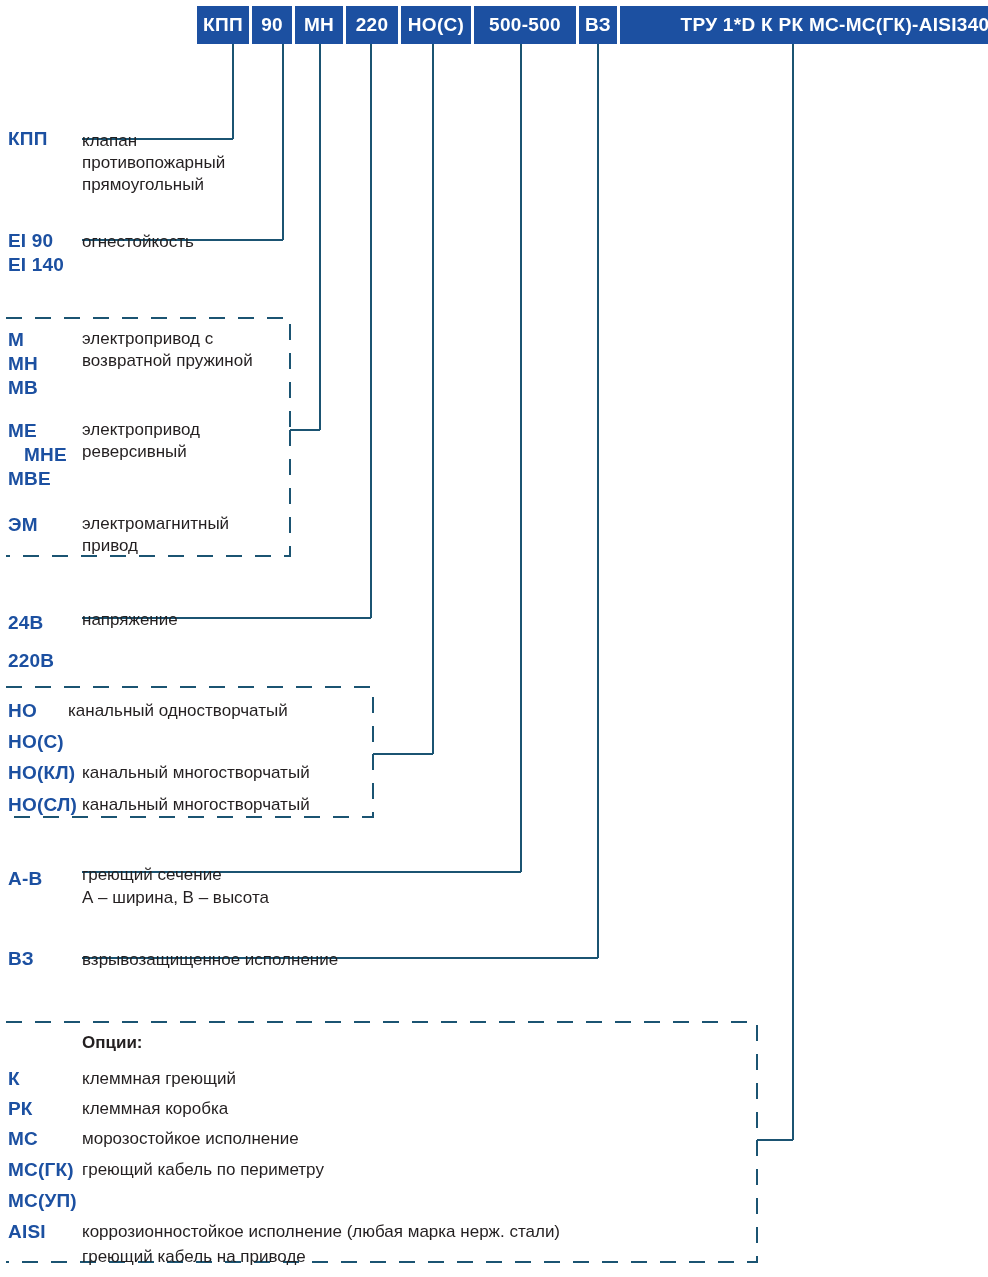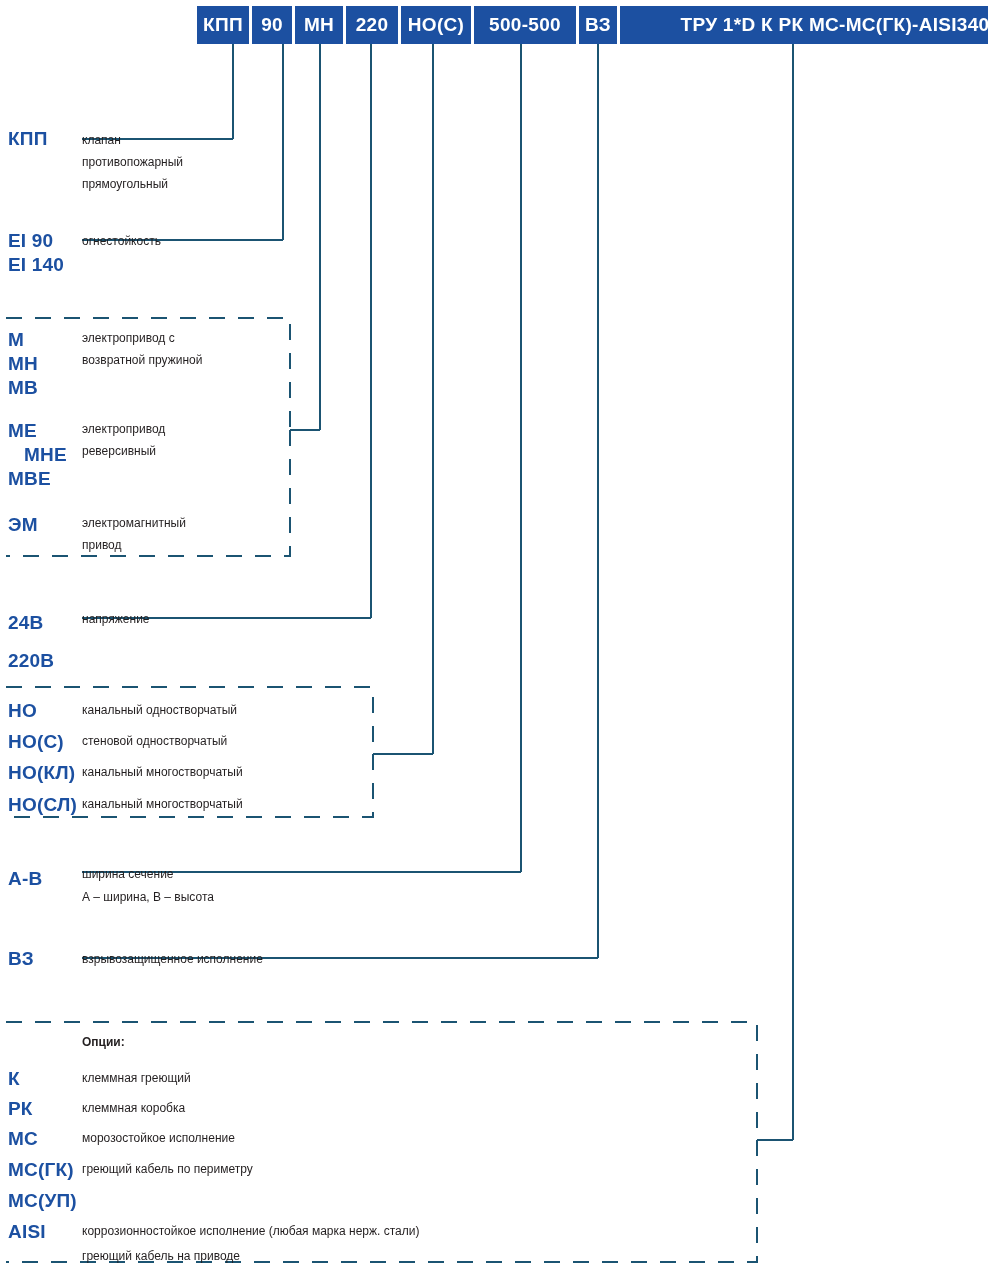--- a/index.html
+++ b/index.html
@@ -18,21 +18,21 @@
     height:38px;box-sizing:border-box;padding:0 7px;white-space:nowrap;
   }
   .seg:last-child{margin-right:0;}
 
   
   .code{
     position:absolute;color:#1c50a1;font-weight:700;font-size:19px;
     letter-spacing:.2px;white-space:nowrap;line-height:30px;
   }
   .desc{
-    position:absolute;color:#231f20;font-size:12px;line-height:25px;
+    position:absolute;color:#231f20;font-size:17px;line-height:25px;
     white-space:nowrap;
   }
   .desc.bold{font-weight:700;}
 
   
   svg.lines{position:absolute;left:0;top:0;width:988px;height:1277px;overflow:visible;}
   .solid{stroke:#1b5472;stroke-width:2;fill:none;}
   .dashbox{stroke:#1b5472;stroke-width:2;fill:none;stroke-dasharray:16 13;}
   .drop{stroke:#1b5472;stroke-width:2;fill:none;}
 </style>
@@ -102,30 +102,29 @@
 
   <div class="code" style="left:8px;top:510px;">ЭМ</div>
   <div class="desc" style="left:82px;top:511px;">электромагнитный</div>
   <div class="desc" style="left:82px;top:533px;">привод</div>
 
   <div class="code" style="left:8px;top:608px;">24В</div>
   <div class="code" style="left:8px;top:646px;">220В</div>
   <div class="desc" style="left:82px;top:607px;">напряжение</div>
 
   <div class="code" style="left:8px;top:696px;">НО</div>
-  <div class="desc" style="left:82px;top:698px;">канальный одностворчатый</div>
+  <div class="desc" style="left:68px;top:698px;">канальный одностворчатый</div>
   <div class="code" style="left:8px;top:727px;">НО(С)</div>
-  <div class="desc" style="left:82px;top:729px;">стеновой одностворчатый</div>
   <div class="code" style="left:8px;top:758px;">НО(КЛ)</div>
   <div class="desc" style="left:82px;top:760px;">канальный многостворчатый</div>
   <div class="code" style="left:8px;top:790px;">НО(СЛ)</div>
   <div class="desc" style="left:82px;top:792px;">канальный многостворчатый</div>
 
   <div class="code" style="left:8px;top:864px;">А-В</div>
-  <div class="desc" style="left:82px;top:862px;">ширина сечение</div>
+  <div class="desc" style="left:82px;top:862px;">греющий сечение</div>
   <div class="desc" style="left:82px;top:885px;">А – ширина, В – высота</div>
 
   <div class="code" style="left:8px;top:944px;">ВЗ</div>
   <div class="desc" style="left:82px;top:947px;">взрывозащищенное исполнение</div>
 
   <div class="desc bold" style="left:82px;top:1030px;">Опции:</div>
 
   <div class="code" style="left:8px;top:1064px;">К</div>
   <div class="desc" style="left:82px;top:1066px;">клеммная греющий</div>
 

